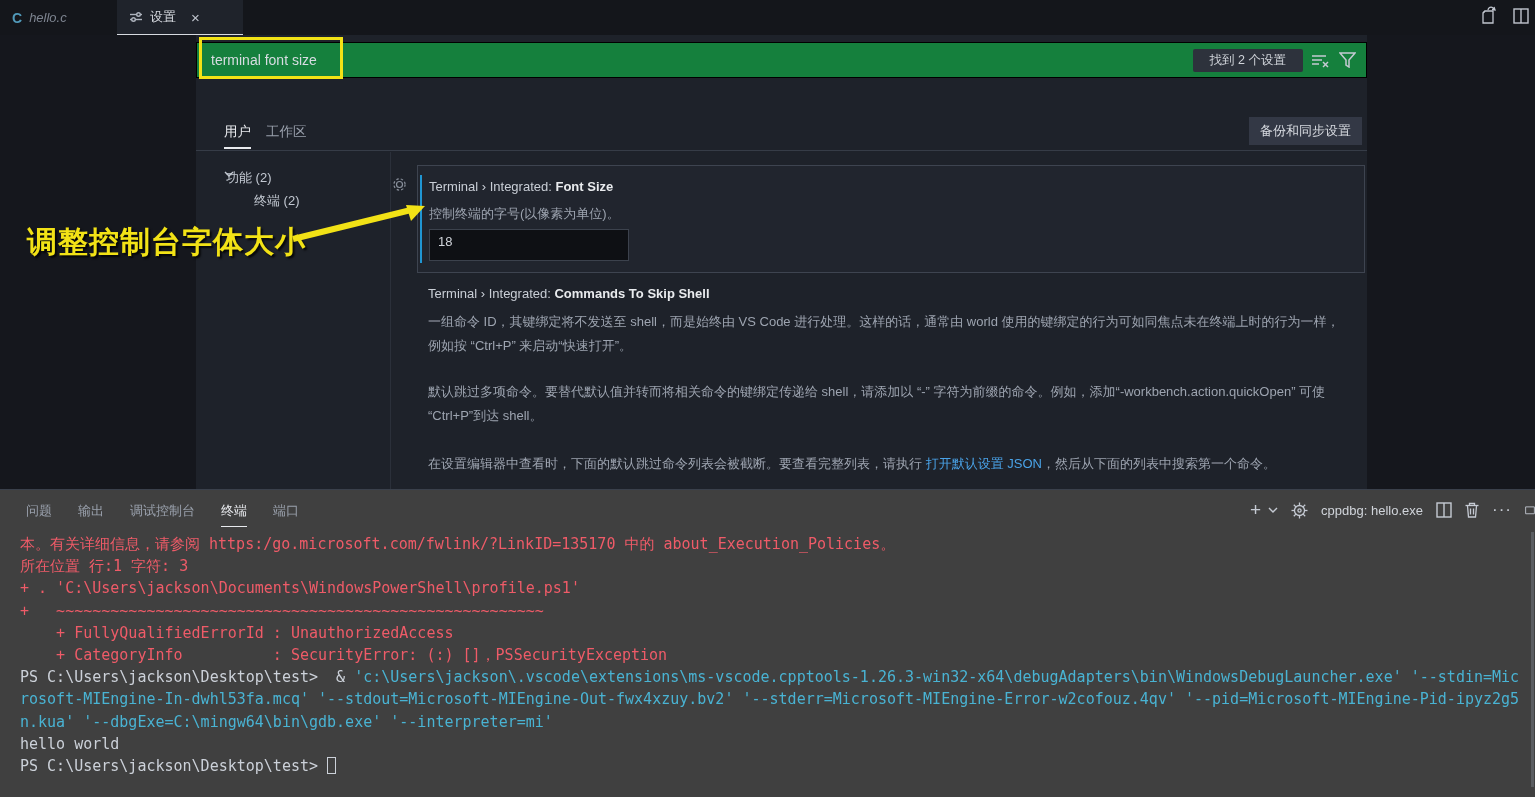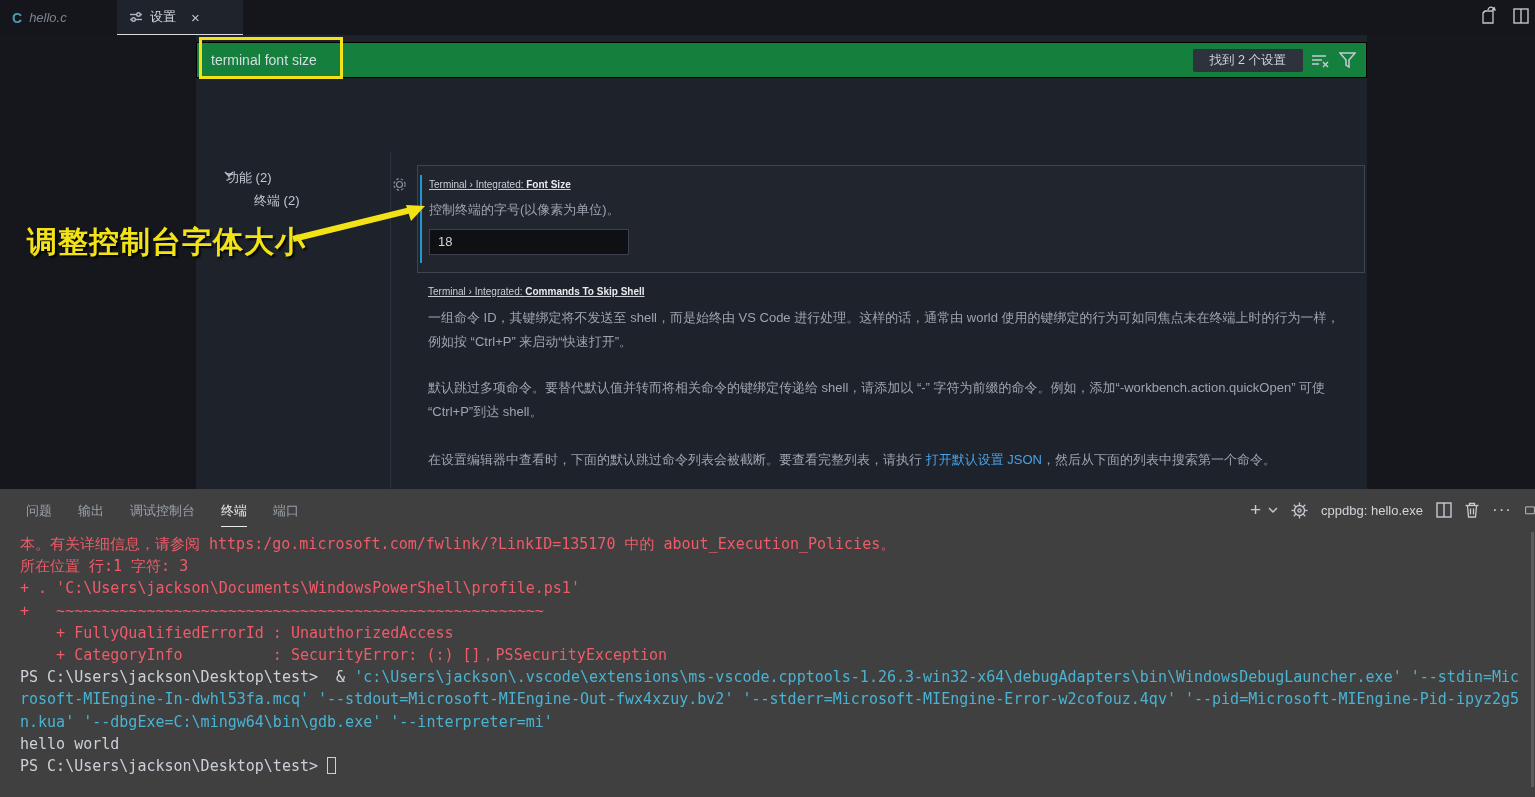--- a/index.html
+++ b/index.html
@@ -41,24 +41,24 @@
   #toc-sash { position:absolute; left:194px; top:0; width:1px; height:337px; background:#2b303a; }
   .toc-row { position:relative; color:#c3c9d2; font-size:13px; height:23px; line-height:23px; cursor:pointer; }
   .toc-chevron { position:absolute; left:28px; top:4px; }
   .toc-label-parent { position:absolute; left:30px;text-align:right; }
   .toc-label-child { position:absolute; left:58px; }
 
   #settings-list { position:absolute; left:221px; top:0; width:948px; }
   #setting-font-size { position:relative; margin-top:13px; height:108px; background:#21252e;
     border:1px solid #3e4450; }
   #modified-bar { position:absolute; left:2px; top:9px; bottom:9px; width:2px; background:#2096d3; }
-  .setting-title { font-size:10px; color:#c9ced6; padding:13px 0 0 11px;text-decoration:underline; }
+  .setting-title { font-size:13px; color:#c9ced6; padding:13px 0 0 11px; }
   .setting-title b { color:#e9ebee; font-weight:700; }
   .setting-desc { font-size:13px; color:#9da4b0; padding:8px 0 0 11px; line-height:24px; }
-  #font-size-input { position:absolute; left:11px; top:63px; width:200px; height:26px; background:#0e1014;
+  #font-size-input { position:absolute; left:11px; top:63px; width:200px; height:32px; background:#0e1014;
     border:1px solid #3c424d; color:#d0d4da; font-size:13px; line-height:24px; padding-left:8px; }
   #setting-gear { position:absolute; left:-26px; top:11px; color:#8a919d; }
 
   #setting-skip-shell { position:relative; margin-top:13px; }
   .para { font-size:13px; color:#9da4b0; line-height:24px; padding-left:11px; width:935px; }
   .para + .para { margin-top:22px; }
   .para.gap2 { margin-top:24px; }
   .para.gap3 { margin-top:27px; }
   .settings-link { color:#4aa3e8; cursor:pointer; }
 
@@ -156,20 +156,25 @@
               </g>
             </svg>
         </span>
         <span class="search-icon tool-icon">
           <svg width="17" height="16" viewBox="0 0 17 16">
               <path d="M1 1 h15 l-6 7 v7 l-3 -2 v-5 z" stroke="#c5cad3" stroke-width="1.5" fill="none"></path>
             </svg>
         </span>
       </div>
 
+      <div id="scope-row">
+        <span class="scope-tab active" style="left:28px;">用户</span>
+        <span class="scope-tab" style="left:70px;">工作区</span>
+        <span id="sync-settings-button">备份和同步设置</span>
+      </div>
 
       <div id="settings-body">
         <div id="toc">
           <div class="toc-row" style="margin-top:14px;">
             <span class="toc-chevron">
               <svg width="10" height="8" viewBox="0 0 10 8">
                   <polyline points="1,2 5,6 9,2" stroke="#c3c9d2" stroke-width="1.4" fill="none"></polyline>
                 </svg>
             </span>
             <span class="toc-label-parent">功能 (2)</span>

